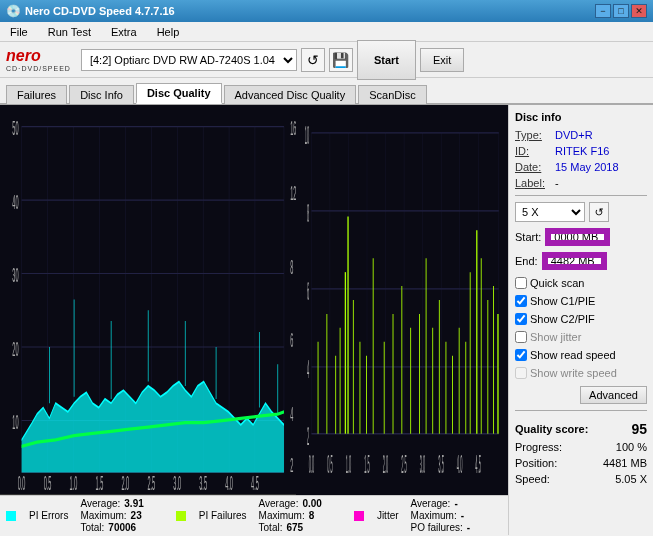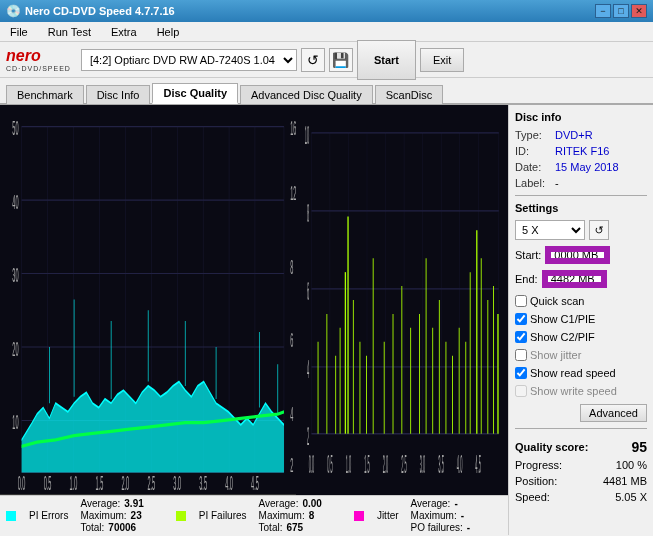--- a/index.html
+++ b/index.html
@@ -114,21 +114,21 @@
       background: #f0f0f0;
       padding: 6px;
       display: flex;
       flex-direction: column;
       gap: 4px;
       font-size: 11px;
       border-left: 1px solid #ccc;
     }
     .panel-section-title { font-weight: bold; font-size: 11px; margin-bottom: 2px; }
     .info-row { display: flex; gap: 4px; }
-    .info-label { color: #333; min-width: 36px; }
+    .info-label { color: #333; min-width: 36px; text-decoration: underline; }
     .info-value { color: #0000cc; font-weight: normal; }
     .info-value.black { color: #000; }
     .settings-row { display: flex; align-items: center; gap: 4px; margin-bottom: 2px; }
     .speed-select {
       border: 1px solid #aaa; background: white; padding: 1px 2px; font-size: 11px; height: 20px; width: 70px;
     }
     .input-field {
       border: 6px solid #a21caf; background: white; padding: 1px 3px; font-size: 11px; height: 18px; width: 65px; text-align: left;
     }
     .checkbox-row { display: flex; align-items: center; gap: 3px; margin: 1px 0; }
@@ -190,21 +190,21 @@
   <select class="drive-select">
     <option>[4:2]  Optiarc DVD RW AD-7240S 1.04</option>
   </select>
   <div class="toolbar-icon-btn">↺</div>
   <div class="toolbar-icon-btn">💾</div>
   <button class="start-btn">Start</button>
   <button class="exit-btn">Exit</button>
 </div>
 
 <div class="tab-bar">
-  <div class="tab">Benchmark</div>
+  <div class="tab">Failures</div>
   <div class="tab">Disc Info</div>
   <div class="tab active">Disc Quality</div>
   <div class="tab">Advanced Disc Quality</div>
   <div class="tab">ScanDisc</div>
 </div>
 
 <div class="main-content">
 
   <div style="display:flex;flex-direction:column;flex:1;">
 
@@ -428,21 +428,20 @@
       <span class="info-label">Date:</span>
       <span class="info-value">15 May 2018</span>
     </div>
     <div class="info-row">
       <span class="info-label">Label:</span>
       <span class="info-value black">-</span>
     </div>
 
     <div class="divider"></div>
 
-    <div class="panel-section-title">Settings</div>
 
     <div class="settings-row">
       <select class="speed-select">
         <option>5 X</option>
       </select>
       <div class="toolbar-icon-btn" style="width:20px;height:20px;font-size:11px;">↺</div>
     </div>
 
     <div class="settings-row">
       <span>Start:</span>

